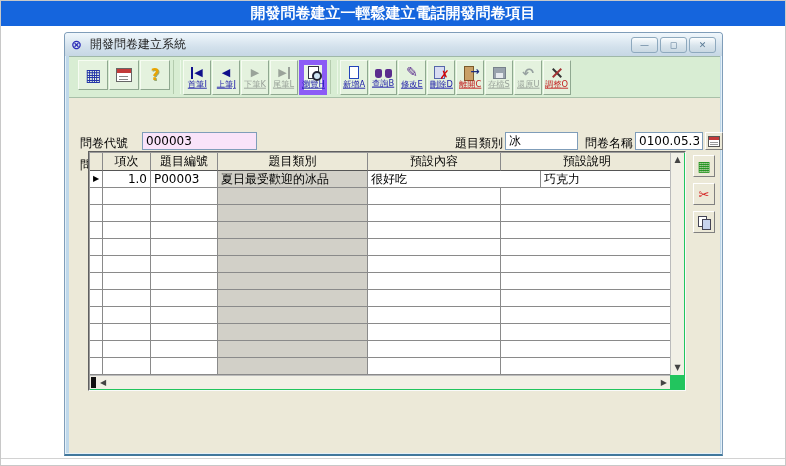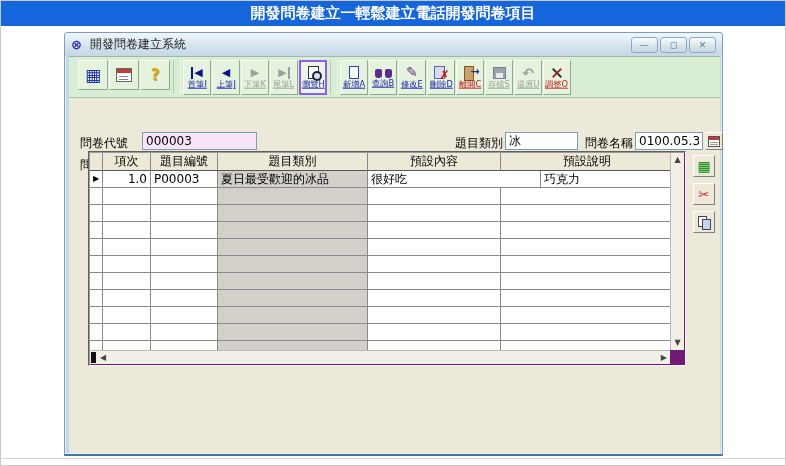--- a/index.html
+++ b/index.html
@@ -32,21 +32,21 @@
              display:flex; align-items:flex-start; padding:3px 0 0 9px; }
   .tb-group { display:flex; }
   .tb-sep { width:8px; height:34px; margin:0 2px;
             border-left:1px solid #b4ccae; border-right:1px solid #ecf8e8; }
   .tbtn { width:30px; height:30px; margin-right:1px; background:#E4F2DE;
           border:1px solid; border-color:#F6FCF2 #8FA890 #8FA890 #F6FCF2;
           display:flex; align-items:center; justify-content:center; }
   .tbtn2 { width:28px; height:35px; margin-right:1px; background:#E4F2DE;
            border:1px solid; border-color:#F6FCF2 #8FA890 #8FA890 #F6FCF2;
            display:flex; flex-direction:column; align-items:center; justify-content:center; gap:1px; }
-  .tbtn2.selected { border:2px solid #8b5cf6; background:#EAF6E6; }
+  .tbtn2.selected { border:5px solid #8b5cf6; background:#EAF6E6; }
   .tbtn2 .lbl { font-size:9px; line-height:9px; white-space:nowrap; color:#1B1BA8;
                 text-decoration:underline; transform:scale(.92); }
   .tbtn2.disabled .lbl { color:#9aa39a; }
   .tbtn2 .lbl.red { color:#C42222; }
 
   
   .ic { display:block; }
   .ic-calc { font-size:17px; line-height:17px; color:#2335A8; }
   .ic-cal3 { position:relative; width:16px; height:14px; background:#fff; border:1px solid #666; }
   .ic-cal3::before { content:""; position:absolute; left:0; top:0; right:0; height:4px; background:#C23A3A; }
@@ -93,21 +93,21 @@
   .fin.pink { background:#F9E3F9; }
   #date-btn { position:absolute; width:18px; height:18px; background:#ECE9D8;
               border:1px solid; border-color:#fff #808080 #808080 #fff;
               display:flex; align-items:center; justify-content:center; }
   .ic-datecal { position:relative; width:12px; height:11px; background:#fff; border:1px solid #555; }
   .ic-datecal::before { content:""; position:absolute; left:0; top:0; right:0; height:3px; background:#C23A3A; }
   .ic-datecal::after { content:""; position:absolute; left:1px; top:5px; width:8px; height:1px;
                        background:#999; box-shadow:0 2px 0 #999; }
 
   
-  #grid { position:absolute; left:19px; top:53px; width:598px; height:215px; background:#701a75;
+  #grid { position:absolute; left:19px; top:53px; width:598px; height:240px; background:#22c55e;
           border:1px solid #606060; border-right-color:#fafafa; border-bottom-color:#fafafa;
           box-shadow:inset 1px 1px 0 #9a9a9a; overflow:hidden; }
   #grid-inner { position:absolute; left:1px; top:1px; right:15px; bottom:15px; overflow:hidden; }
   .grow { display:flex; height:17px; }
   .grow.head { height:18px; }
   .gcell { border-right:1px solid #8a8a8a; border-bottom:1px solid #8a8a8a; overflow:hidden;
            font-size:12px; line-height:16px; padding:0 3px; white-space:nowrap; background:#fff; }
   .head .gcell { background:#ECE9D8; text-align:center; border-bottom:1px solid #555;
                  font-size:12px; color:#000; }
   .gcell.sel { padding:0; text-align:center; font-size:8px; line-height:16px; color:#000; }

